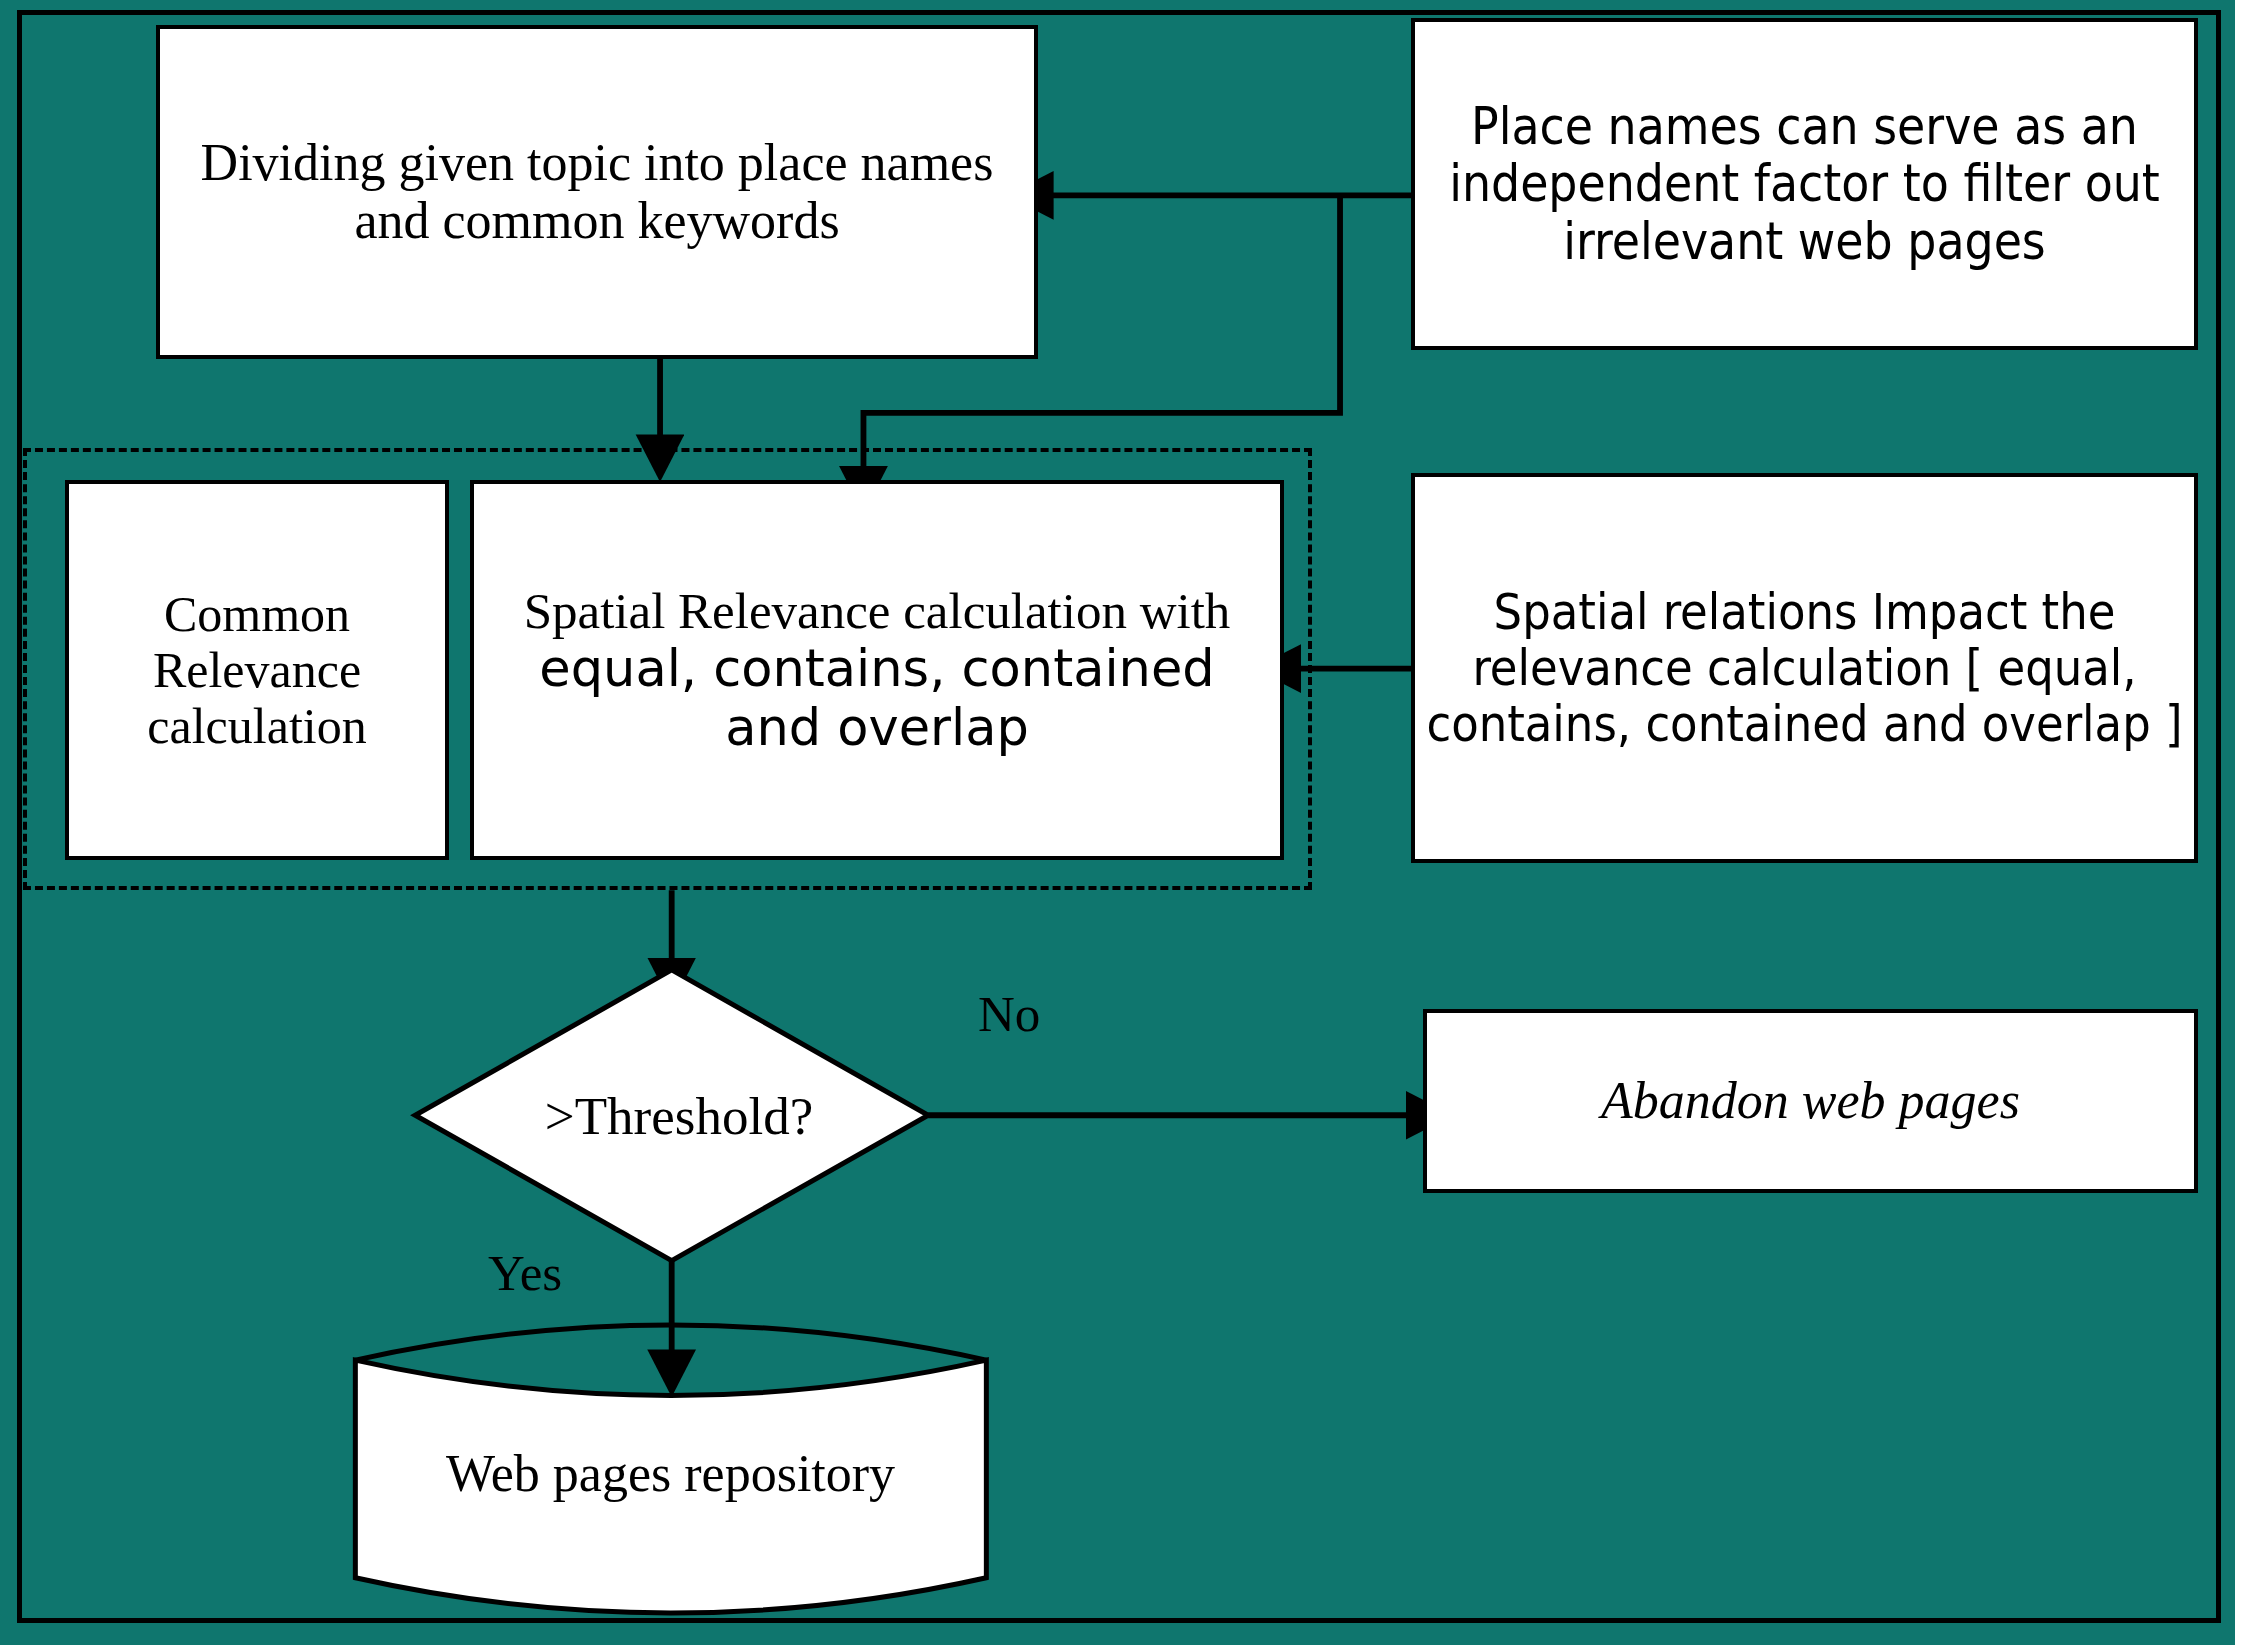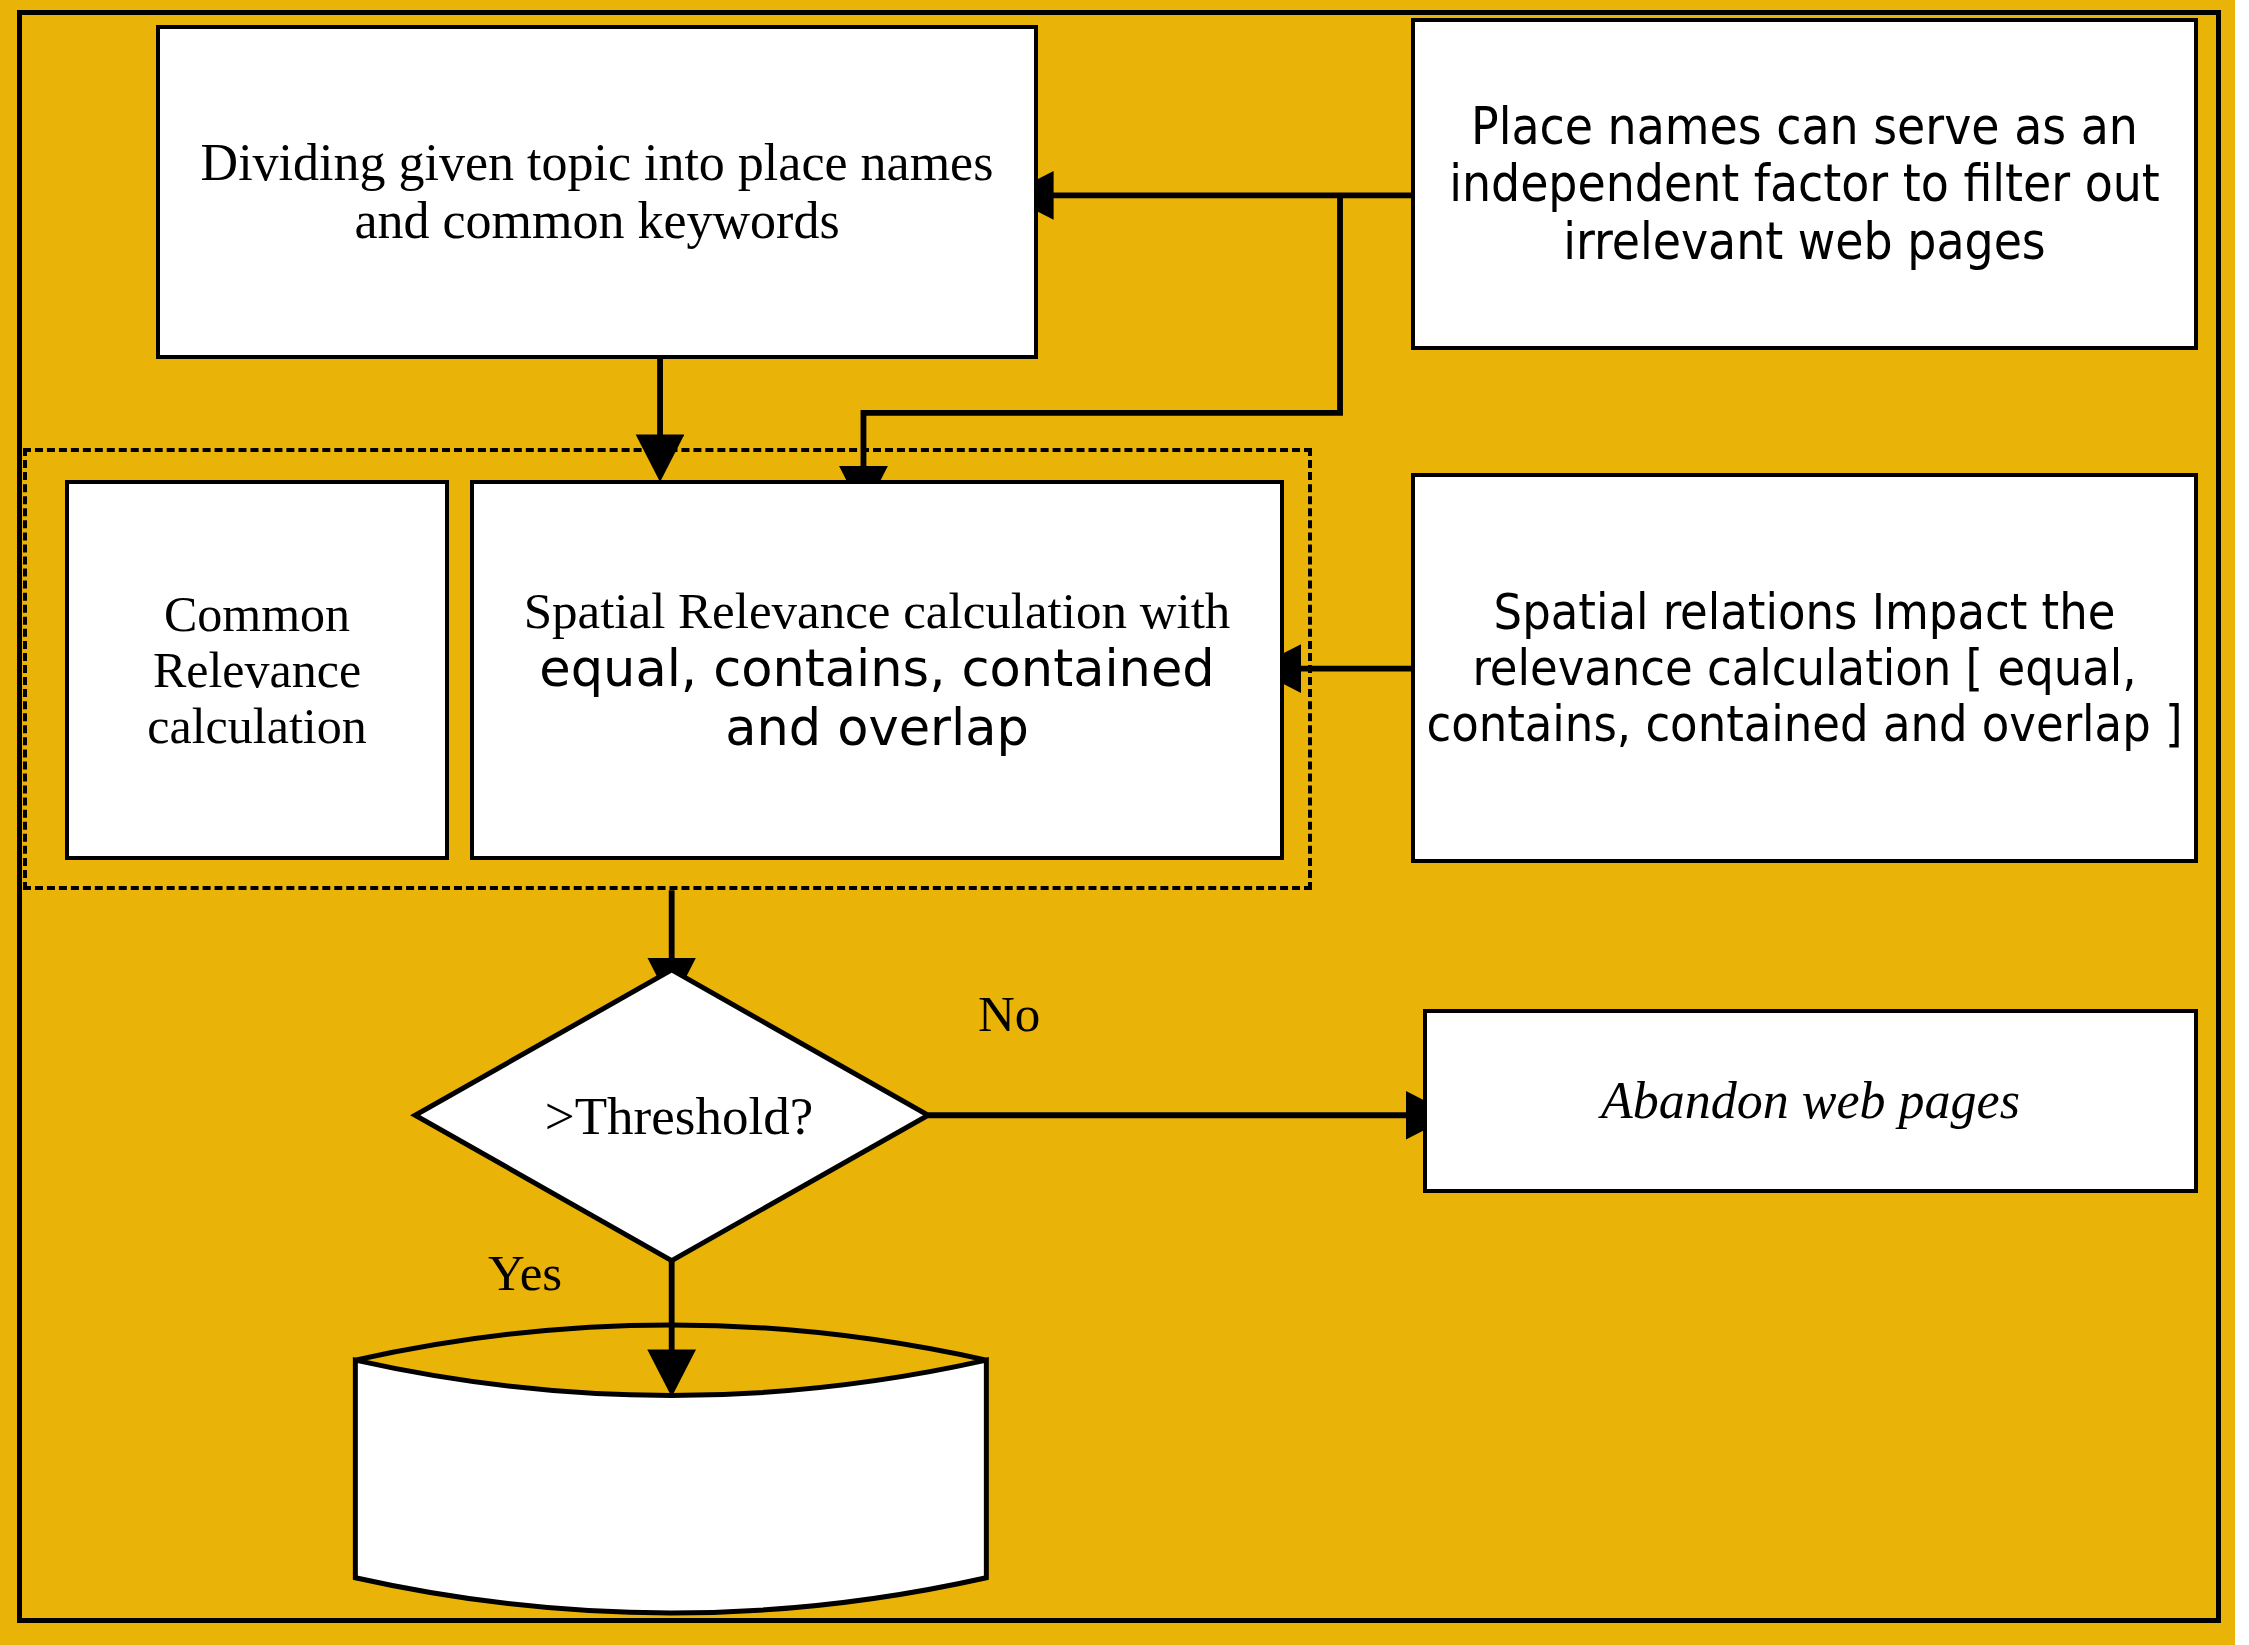--- a/index.html
+++ b/index.html
@@ -4,21 +4,21 @@
 <style>
   html, body {
     margin: 0;
     padding: 0;
     background: #ffffff;
   }
   #canvas {
     position: relative;
     width: 2235px;
     height: 1646px;
-    background: #eab308;
+    background: #0f766e;
     overflow: hidden;
     font-family: "Liberation Serif", "DejaVu Serif", serif;
   }
   .frame {
     position: absolute;
     left: 16.6px;
     top: 10px;
     width: 2204px;
     height: 1613px;
     border: 5px solid #000;
@@ -185,18 +185,21 @@
   </div>
 
   <div class="node serif" id="node-abandon">
     <span>Abandon web pages</span>
   </div>
 
   <div id="node-threshold">
     <div class="dia-label">&gt;Threshold?</div>
   </div>
 
+  <div id="node-repository">
+    <div class="cyl-label">Web pages repository</div>
+  </div>
 
   <div class="edge-label" id="label-no">No</div>
   <div class="edge-label" id="label-yes">Yes</div>
 
 </div>
 
 
 </body></html>

